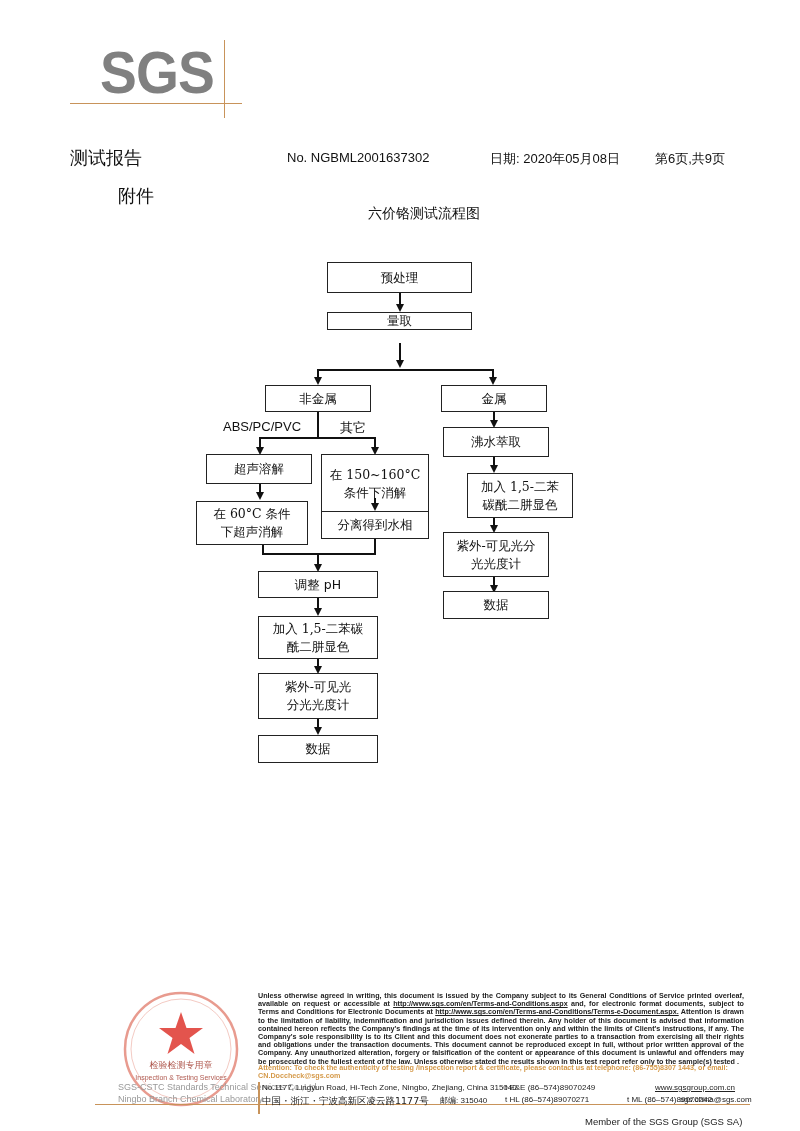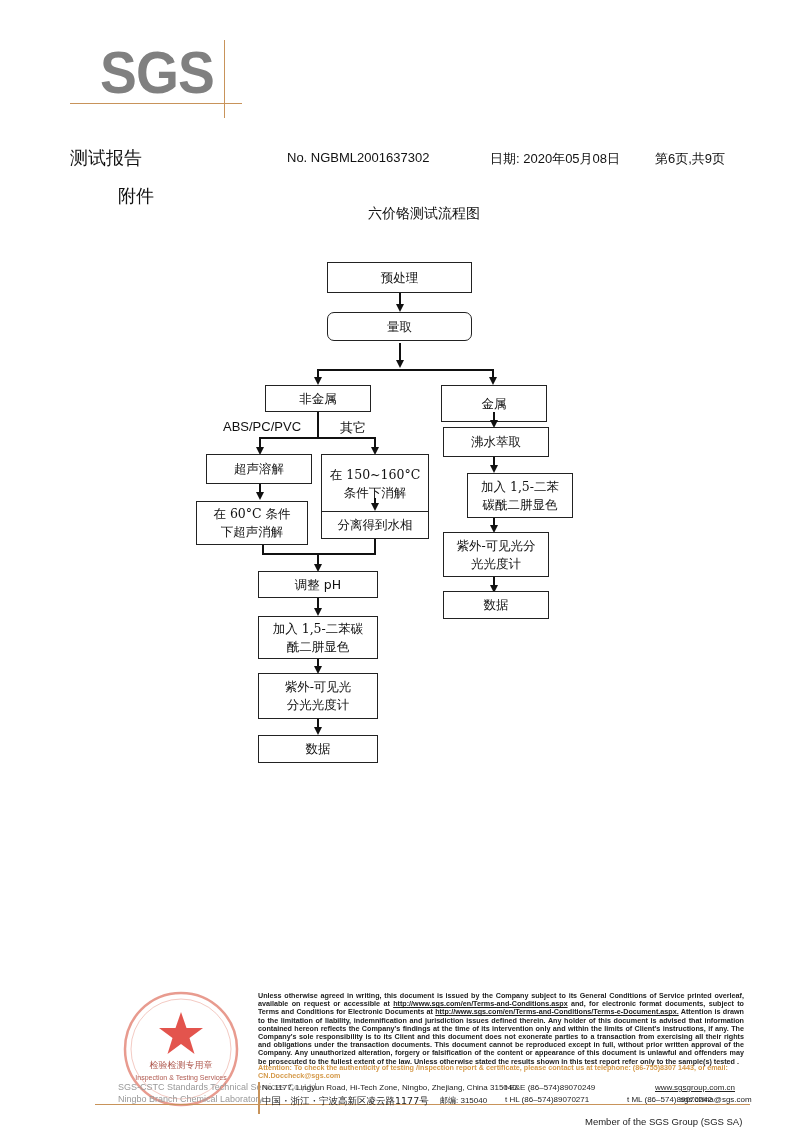--- a/index.html
+++ b/index.html
@@ -49,21 +49,21 @@
 <div class="abs hdr-date">日期: 2020年05月08日</div>
 <div class="abs hdr-page">第6页,共9页</div>
 <div class="abs attach">附件</div>
 <div class="abs flow-title">六价铬测试流程图</div>
 
 <div>
 
   <div class="box" style="left:327px;top:262px;width:145px;height:31px;">预处理</div>
   <div class="line" style="left:399px;top:293px;width:1.5px;height:12px;"></div>
   <div class="arrow" style="left:396px;top:304px;"></div>
-  <div class="box" style="left:327px;top:312px;width:145px;height:29px;border-radius:7px;">量取</div>
+  <div class="box" style="left:327px;top:312px;width:145px;height:18px;">量取</div>
   <div class="line" style="left:399px;top:343px;width:1.5px;height:20px;"></div>
   <div class="arrow" style="left:396px;top:360px;"></div>
   <div class="line" style="left:317px;top:369px;width:176px;height:1.5px;"></div>
   <div class="line" style="left:317px;top:369px;width:1.5px;height:10px;"></div>
   <div class="arrow" style="left:314px;top:377px;"></div>
   <div class="line" style="left:492px;top:369px;width:1.5px;height:10px;"></div>
   <div class="arrow" style="left:489px;top:377px;"></div>
 
   <div class="box" style="left:265px;top:385px;width:106px;height:27px;">非金属</div>
   <div class="line" style="left:317px;top:412px;width:1.5px;height:25px;"></div>
@@ -99,21 +99,21 @@
   <div class="box" style="left:258px;top:616px;width:120px;height:43px;">加入 1,5-二苯碳
 酰二肼显色</div>
   <div class="line" style="left:317px;top:659px;width:1.5px;height:9px;"></div>
   <div class="arrow" style="left:314px;top:666px;"></div>
   <div class="box" style="left:258px;top:673px;width:120px;height:46px;">紫外-可见光
 分光光度计</div>
   <div class="line" style="left:317px;top:719px;width:1.5px;height:10px;"></div>
   <div class="arrow" style="left:314px;top:727px;"></div>
   <div class="box" style="left:258px;top:735px;width:120px;height:28px;">数据</div>
 
-  <div class="box" style="left:441px;top:385px;width:106px;height:37px;">金属</div>
+  <div class="box" style="left:441px;top:385px;width:106px;height:27px;">金属</div>
   <div class="line" style="left:493px;top:412px;width:1.5px;height:10px;"></div>
   <div class="arrow" style="left:490px;top:420px;"></div>
   <div class="box" style="left:443px;top:427px;width:106px;height:30px;">沸水萃取</div>
   <div class="line" style="left:493px;top:457px;width:1.5px;height:10px;"></div>
   <div class="arrow" style="left:490px;top:465px;"></div>
   <div class="box" style="left:467px;top:473px;width:106px;height:45px;">加入 1,5-二苯
 碳酰二肼显色</div>
   <div class="line" style="left:493px;top:518px;width:1.5px;height:9px;"></div>
   <div class="arrow" style="left:490px;top:525px;"></div>
   <div class="box" style="left:443px;top:532px;width:106px;height:45px;">紫外-可见光分

